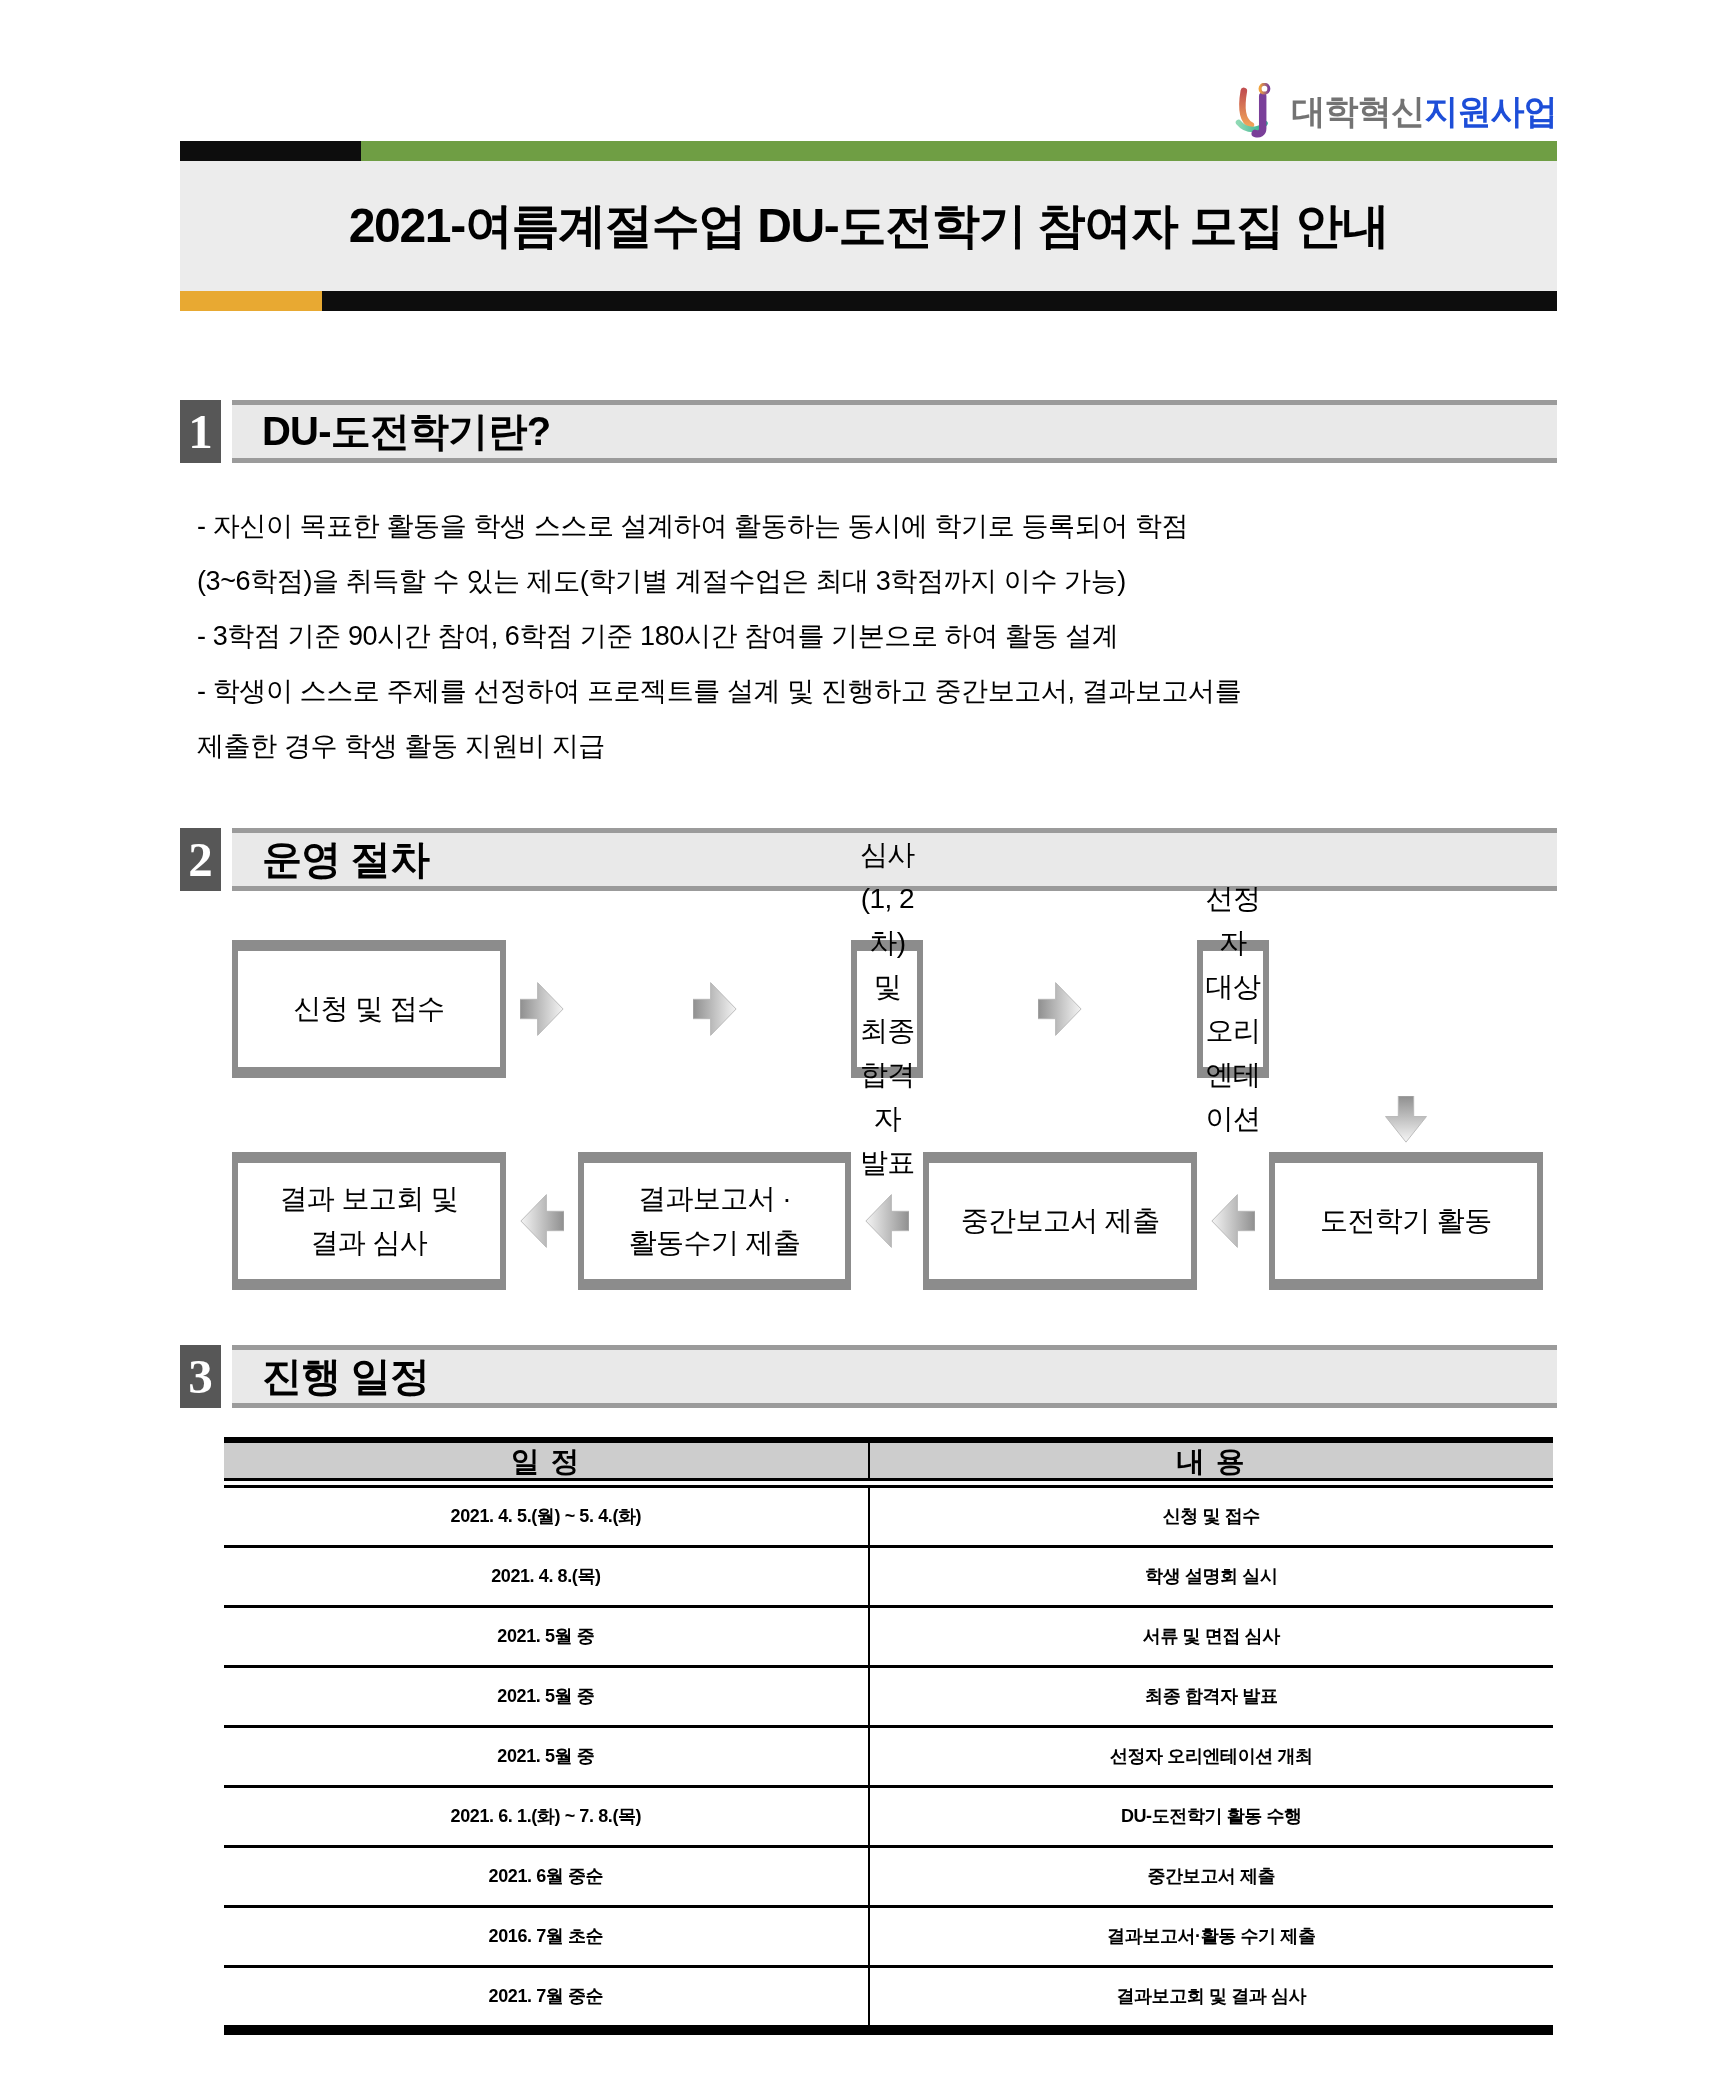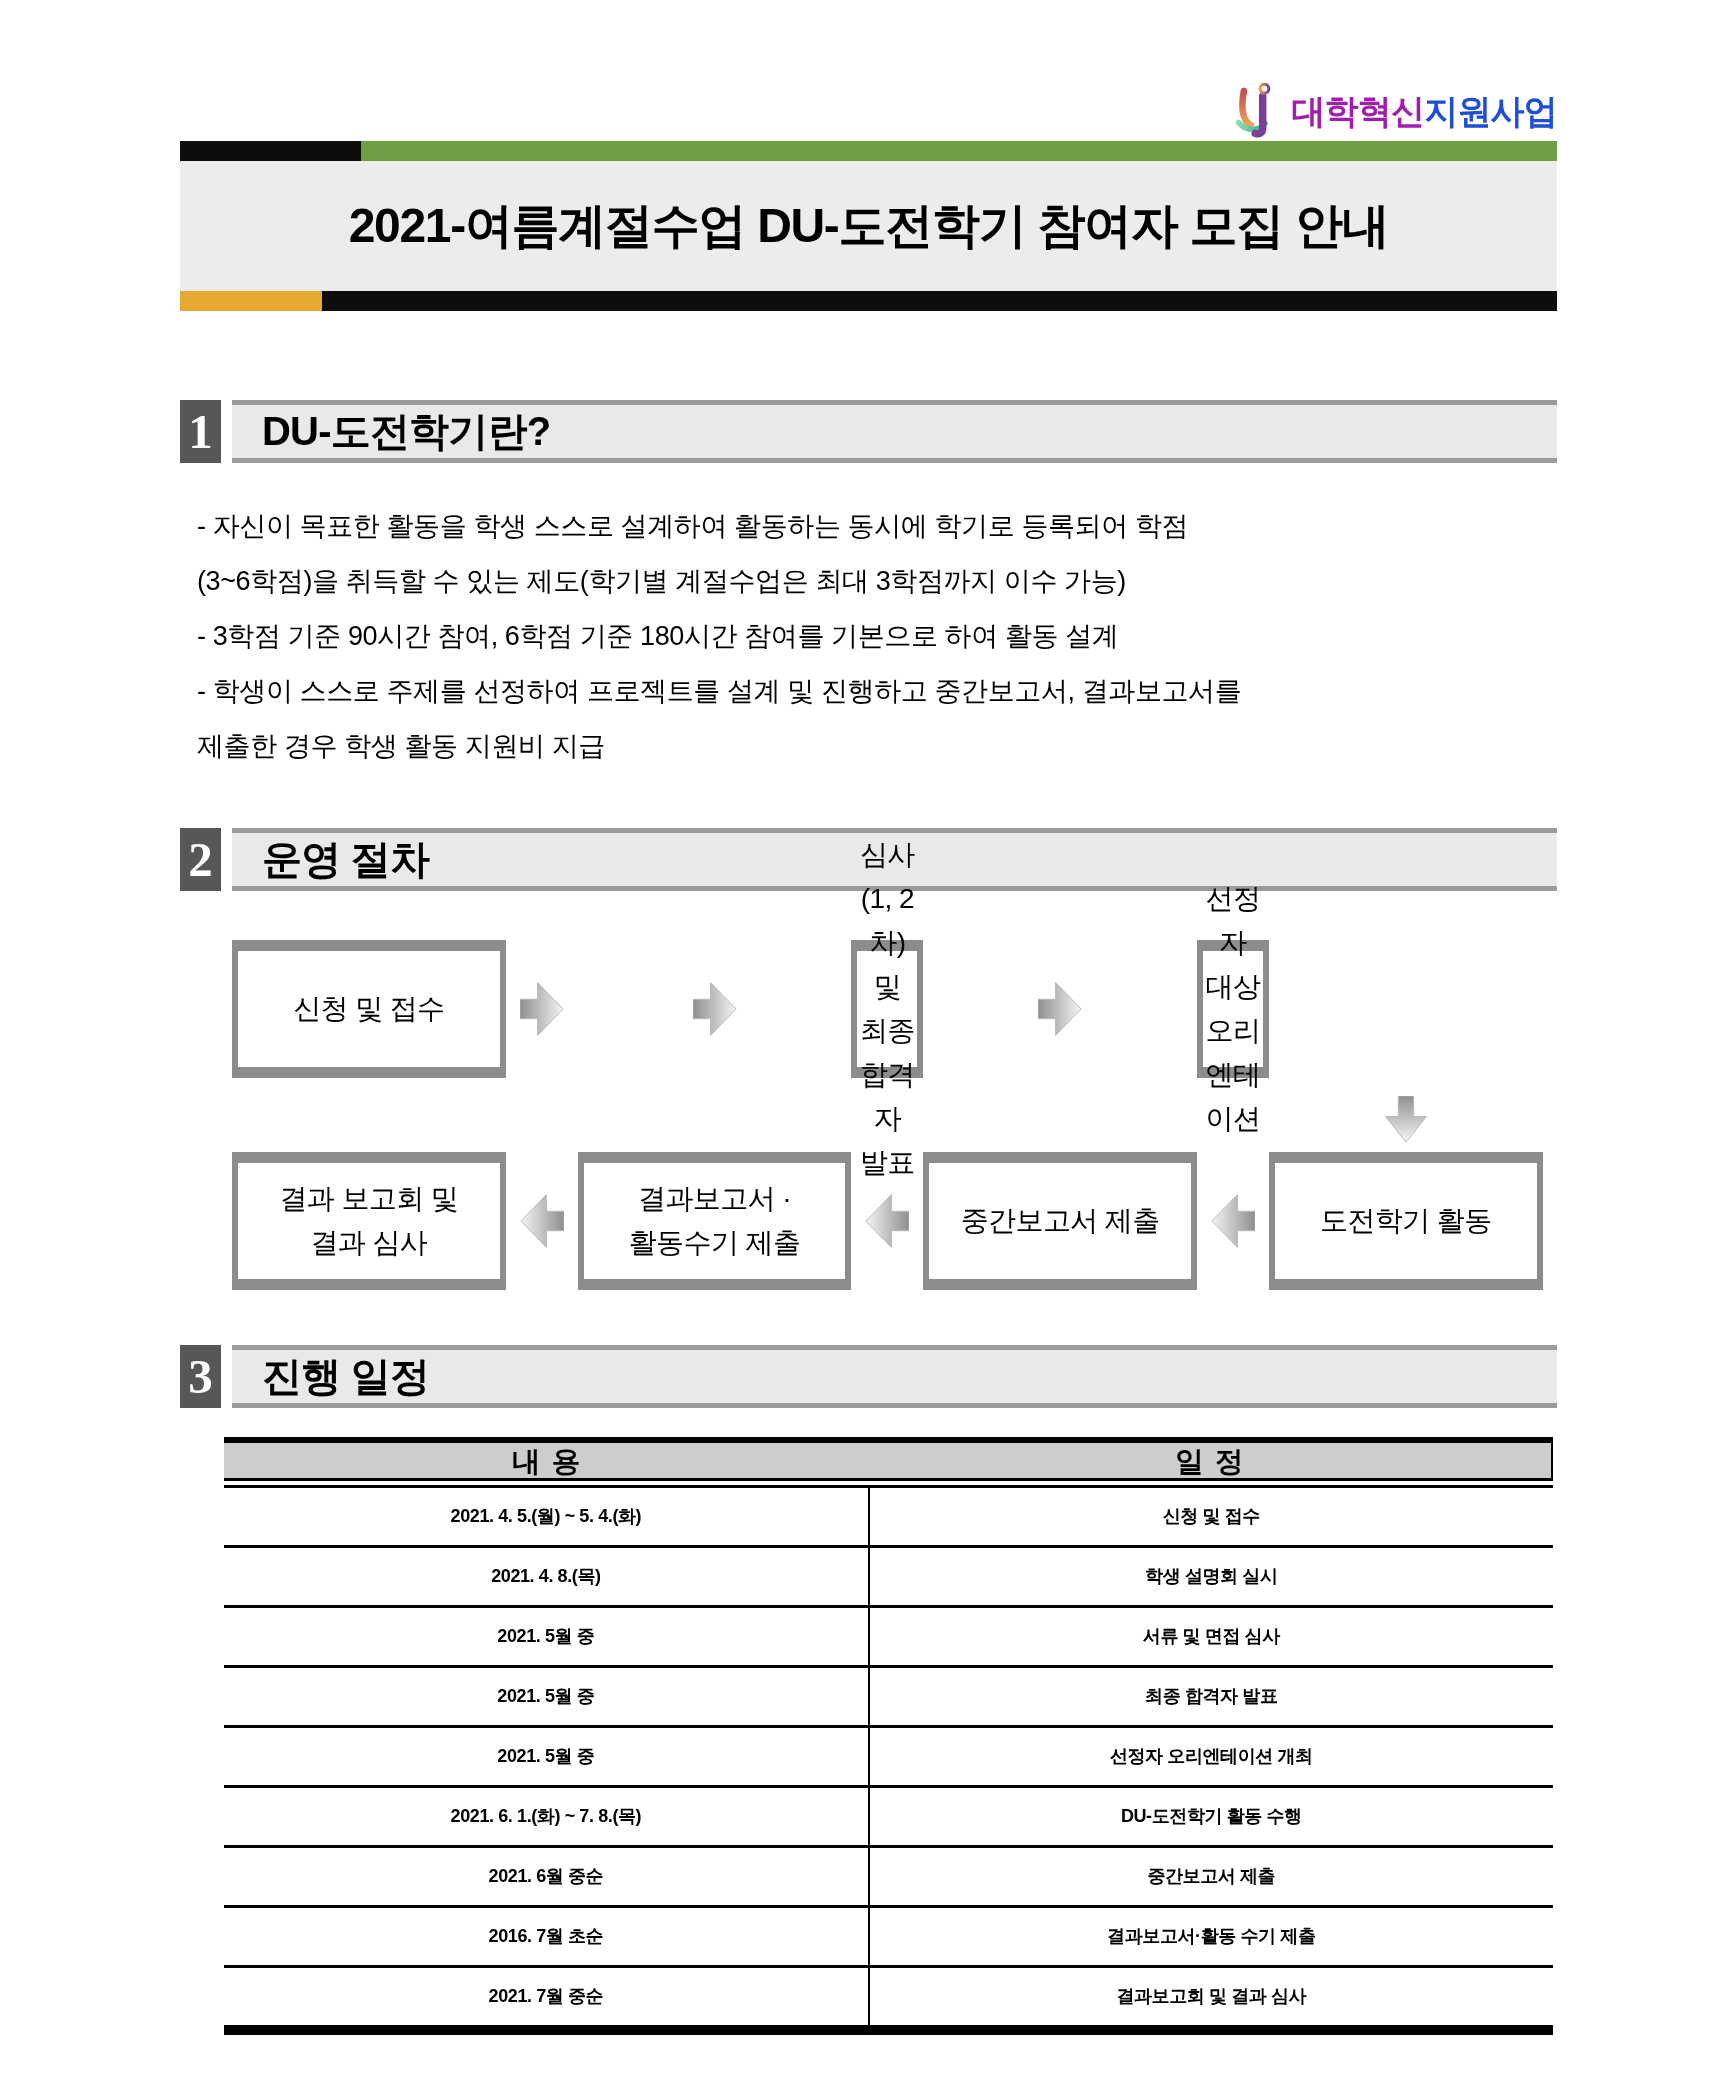--- a/index.html
+++ b/index.html
@@ -8,21 +8,21 @@
     font-family:"Liberation Sans",sans-serif;color:#000;
   }
   .content{
     position:absolute;left:180px;top:0;width:1377px;
     display:flex;flex-direction:column;align-items:stretch;
   }
 
   
   .logo{align-self:flex-end;margin-top:82px;height:59px;display:flex;align-items:center;gap:12.6px;}
   .logo-text{font-size:34px;font-weight:800;letter-spacing:-0.8px;white-space:nowrap;}
-  .logo-text .red{color:#a21caf;}
+  .logo-text .red{color:#737373;}
   .logo-text .gray{color:#1d4ed8;}
 
   
   .banner{}
   .banner .bar-top,.banner .bar-bottom{height:20px;display:flex;}
   .banner .bar-top .seg-black{width:181px;background:#0d0d0d;}
   .banner .bar-top .seg-green{flex:1;background:#6f9e44;}
   .banner .bar-bottom .seg-orange{width:142px;background:#e8a932;}
   .banner .bar-bottom .seg-black2{flex:1;background:#0d0d0d;}
   .banner .title-body{
@@ -225,22 +225,22 @@
 
     <div class="section-header sec3">
       <div class="section-number">3</div>
       <div class="section-bar">
         <div class="section-title">진행 일정</div>
       </div>
     </div>
 
     <div class="schedule-table">
       <div class="sch-header">
+        <div class="cell cell-divider">일 정</div>
         <div class="cell">내 용</div>
-        <div class="cell cell-divider">일 정</div>
       </div>
       <div class="dbl-rule"></div>
 
       <div class="sch-row">
         <div class="cell cell-divider">2021. 4. 5.(월) ~ 5. 4.(화)</div>
         <div class="cell">신청 및 접수</div>
       </div>
       <div class="sch-row">
         <div class="cell cell-divider">2021. 4. 8.(목)</div>
         <div class="cell">학생 설명회 실시</div>

